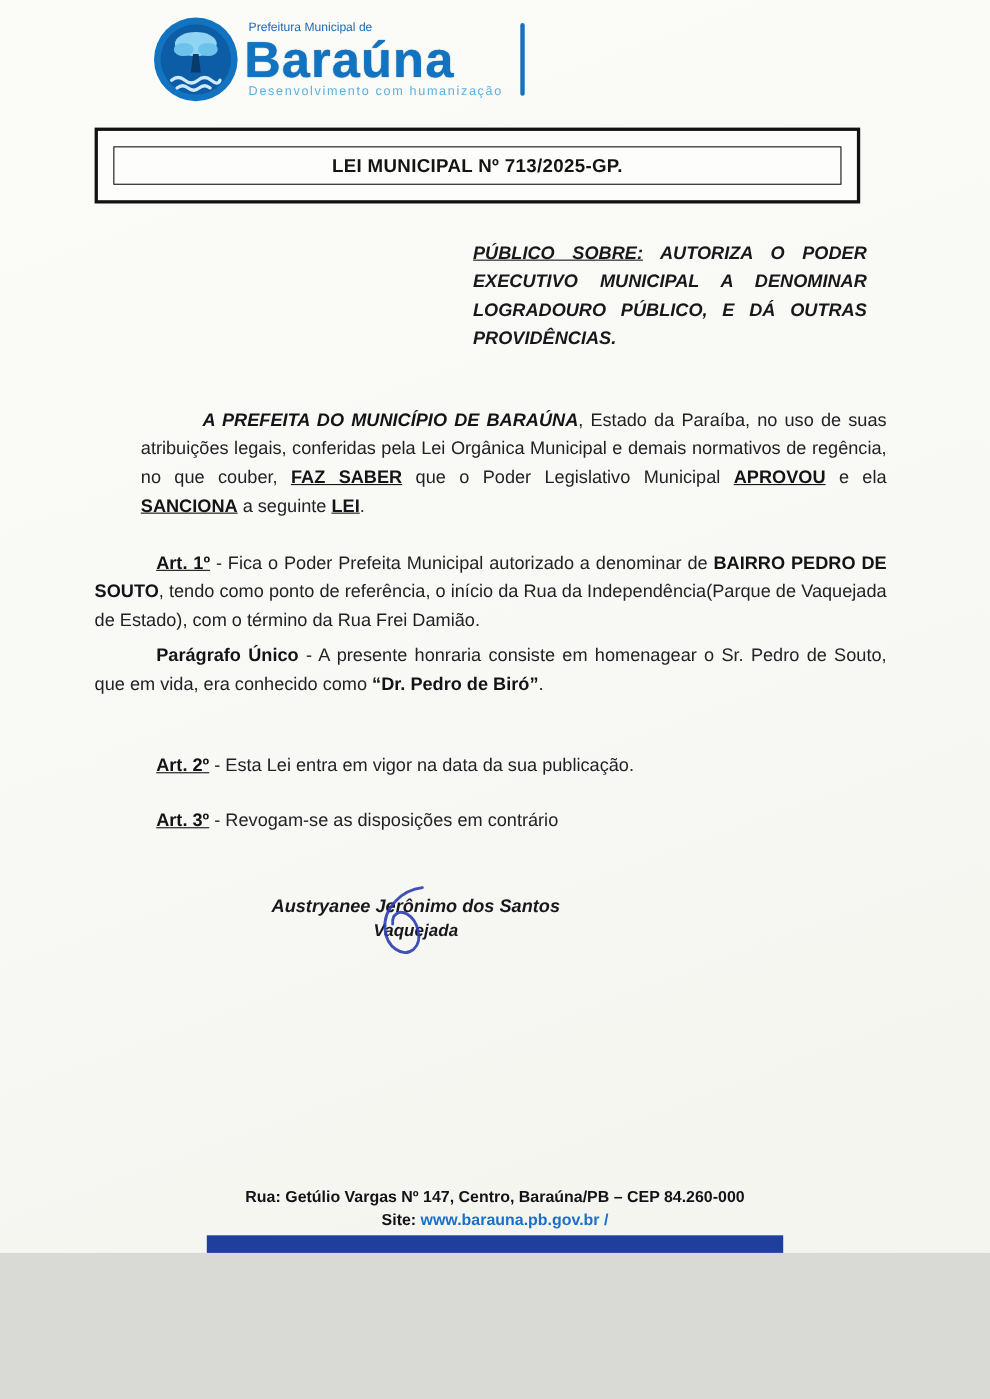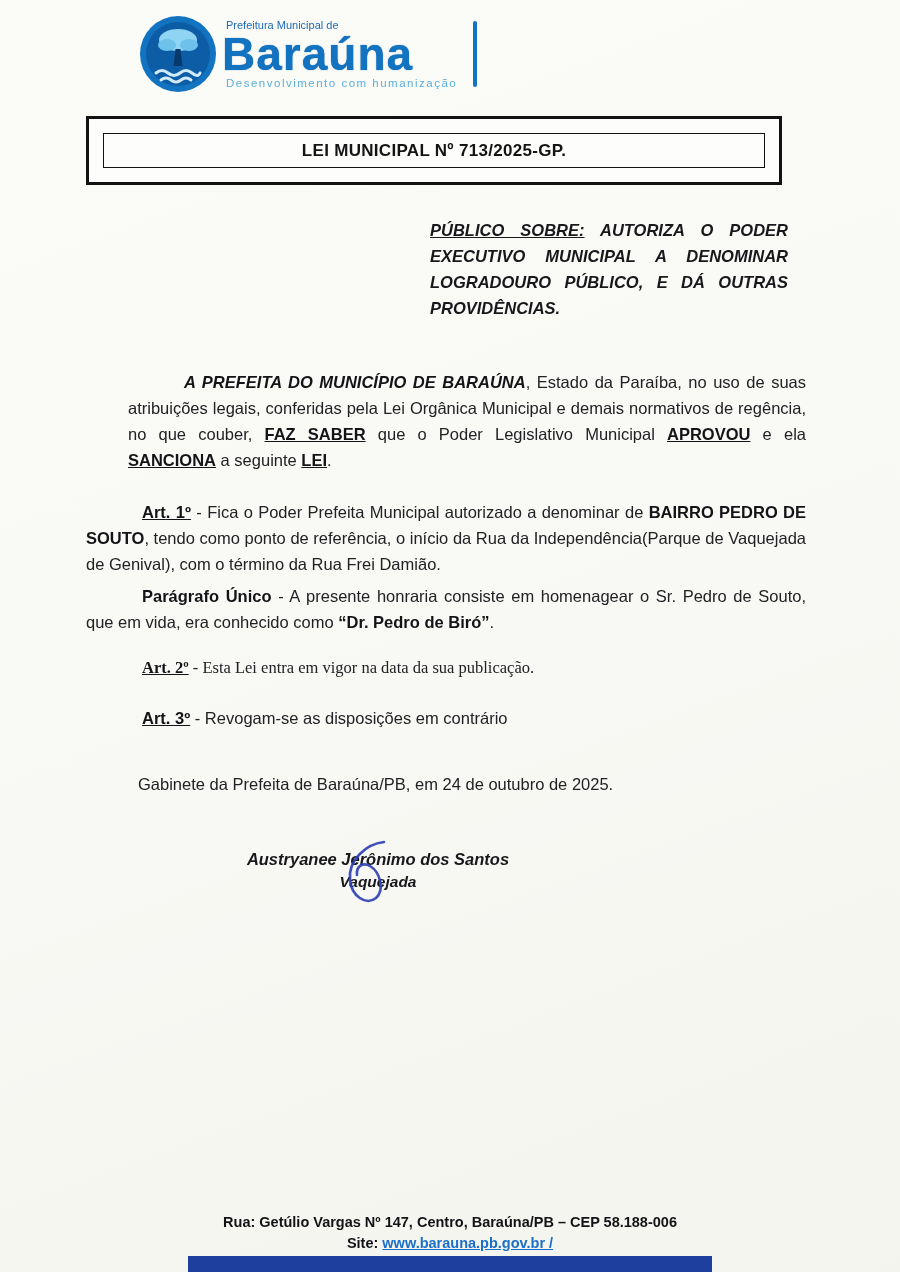--- a/index.html
+++ b/index.html
@@ -1,19 +1,19 @@
 <!DOCTYPE html>
 <html lang="pt-BR"><head>
 <meta charset="utf-8">
 <style>
   * { margin:0; padding:0; box-sizing:border-box; }
   html,body { background:#d9d9d6; }
   body { font-family:"Liberation Sans", sans-serif; }
   .page {
-    position:relative; width:900px; height:1272px; margin:0 auto;
+    position:relative; width:900px; height:1139px; margin:0 auto;
     background:linear-gradient(160deg,#fbfbf8 0%,#f8f8f4 55%,#f4f4ef 100%);
     color:#1f1f23; overflow:hidden;
   }
 
   
   .letterhead { display:flex; align-items:center; gap:16px; padding:14px 0 0 138px; }
   .logo { display:flex; align-items:center; gap:4px; }
   .emblem { width:80px; height:80px; flex:0 0 auto; }
   .logo-text { line-height:1; padding-top:2px; }
   .logo-top { font-size:11px; color:#1b6ab8; margin-left:4px; }
@@ -34,40 +34,40 @@
   
   .content { padding:0 94px 0 86px; }
   .ementa { margin:32px 18px 0 auto; width:358px; font-weight:bold; font-style:italic;
             font-size:16.5px; line-height:26px; text-align:justify; color:#18181c; }
   .ementa .u { text-decoration:underline; }
 
   .para { font-size:16.5px; line-height:26px; text-align:justify; text-indent:56px; color:#222226; }
   .p-preamble { margin-top:48px;margin-left:42px; }
   .p-art1 { margin-top:26px; }
   .p-punico { margin-top:6px; }
-  .p-art2 { margin-top:20px;font-family:Liberation Serif, serif; }
+  .p-art2 { margin-top:48px; }
   .p-art3 { margin-top:24px; }
 
   .b  { font-weight:bold; color:#141418; }
   .bi { font-weight:bold; font-style:italic; color:#141418; }
   .bu { font-weight:bold; text-decoration:underline; color:#141418; }
 
   .dateline { margin:44px 0 0 138px; font-size:16.5px; color:#222226; }
 
   
   .signature { position:relative; width:320px; margin:56px 0 0 218px; text-align:center; }
   .sig-name { font-weight:bold; font-style:italic; font-size:16.5px; color:#18181c; }
   .sig-role { font-weight:bold; font-style:italic; font-size:15.5px; margin-top:4px; color:#18181c; }
   .sig-stroke { position:absolute; left:118px; top:-14px; width:70px; height:76px; pointer-events:none; }
 
   
   .footer { position:absolute; left:0; right:0; bottom:0; text-align:center; }
   .footer-address { font-weight:bold; font-size:14.5px; color:#131317; }
   .footer-site { font-weight:bold; font-size:14.5px; margin-top:5px; color:#131317; }
-  .footer-site .url { color:#1b6fc9; text-decoration:underline; cursor:pointer; }
+  .footer-site .url { color:#1b6fc9; cursor:pointer; }
   .blue-bar { margin:5px auto 0; width:524px; height:16px; background:#1e3f9e; }
 </style>
 </head>
 <body>
 
 <div class="page">
 
   <header class="letterhead">
     <div class="logo">
       <div class="emblem">
@@ -94,42 +94,41 @@
   <div class="title-box">
     <div class="title-inner">LEI MUNICIPAL Nº 713/2025-GP.</div>
   </div>
 
   <div class="content">
 
     <div class="ementa"><span class="u">PÚBLICO SOBRE:</span><span> AUTORIZA O PODER EXECUTIVO MUNICIPAL A DENOMINAR LOGRADOURO PÚBLICO, E DÁ OUTRAS PROVIDÊNCIAS.</span></div>
 
     <p class="para p-preamble"><span class="bi">A PREFEITA DO MUNICÍPIO DE BARAÚNA</span><span>, Estado da Paraíba, no uso de suas atribuições legais, conferidas pela Lei Orgânica Municipal e demais normativos de regência, no que couber, </span><span class="bu">FAZ SABER</span><span> que o Poder Legislativo Municipal </span><span class="bu">APROVOU</span><span> e ela </span><span class="bu">SANCIONA</span><span> a seguinte </span><span class="bu">LEI</span><span>.</span></p>
 
-    <p class="para p-art1"><span class="bu">Art. 1º</span><span> - Fica o Poder Prefeita Municipal autorizado a denominar de </span><span class="b">BAIRRO PEDRO DE SOUTO</span><span>, tendo como ponto de referência, o início da Rua da Independência(Parque de Vaquejada de Genival), com o término da Rua Frei Damião.</span></p>
+    <p class="para p-art1"><span class="bu">Art. 1º</span><span> - Fica o Poder Prefeita Municipal autorizado a denominar de </span><span class="b">BAIRRO PEDRO DE SOUTO</span><span>, tendo como ponto de referência, o início da Rua da Independência(Parque de Vaquejada de Estado), com o término da Rua Frei Damião.</span></p>
 
     <p class="para p-punico"><span class="b">Parágrafo Único</span><span> - A presente honraria consiste em homenagear o Sr. Pedro de Souto, que em vida, era conhecido como </span><span class="b">“Dr. Pedro de Biró”</span><span>.</span></p>
 
     <p class="para p-art2"><span class="bu">Art. 2º</span><span> - Esta Lei entra em vigor na data da sua publicação.</span></p>
 
     <p class="para p-art3"><span class="bu">Art. 3º</span><span> - Revogam-se as disposições em contrário</span></p>
 
   </div>
 
-  <div class="dateline">Gabinete da Prefeita de Baraúna/PB, em 24 de outubro de 2025.</div>
 
   <div class="signature">
     <svg class="sig-stroke" viewBox="0 0 70 76" aria-hidden="true">
       <path d="M48 6 C 30 8, 12 24, 14 44 C 15.5 60, 30 70, 40 62 C 49 54, 44 36, 34 30 C 27 26, 20 30, 21 39" fill="none" stroke="#2b3db5" stroke-width="2.6" stroke-linecap="round" opacity="0.9"></path>
     </svg>
     <div class="sig-name">Austryanee Jerônimo dos Santos</div>
     <div class="sig-role">Vaquejada</div>
   </div>
 
   <footer class="footer">
-    <div class="footer-address">Rua: Getúlio Vargas Nº 147, Centro, Baraúna/PB – CEP 58.188-006</div>
+    <div class="footer-address">Rua: Getúlio Vargas Nº 147, Centro, Baraúna/PB – CEP 84.260-000</div>
     <div class="footer-site">
       <span>Site:</span>
       <span class="url">www.barauna.pb.gov.br /</span>
     </div>
     <div class="blue-bar"></div>
   </footer>
 
 </div>
 
 </body></html>

